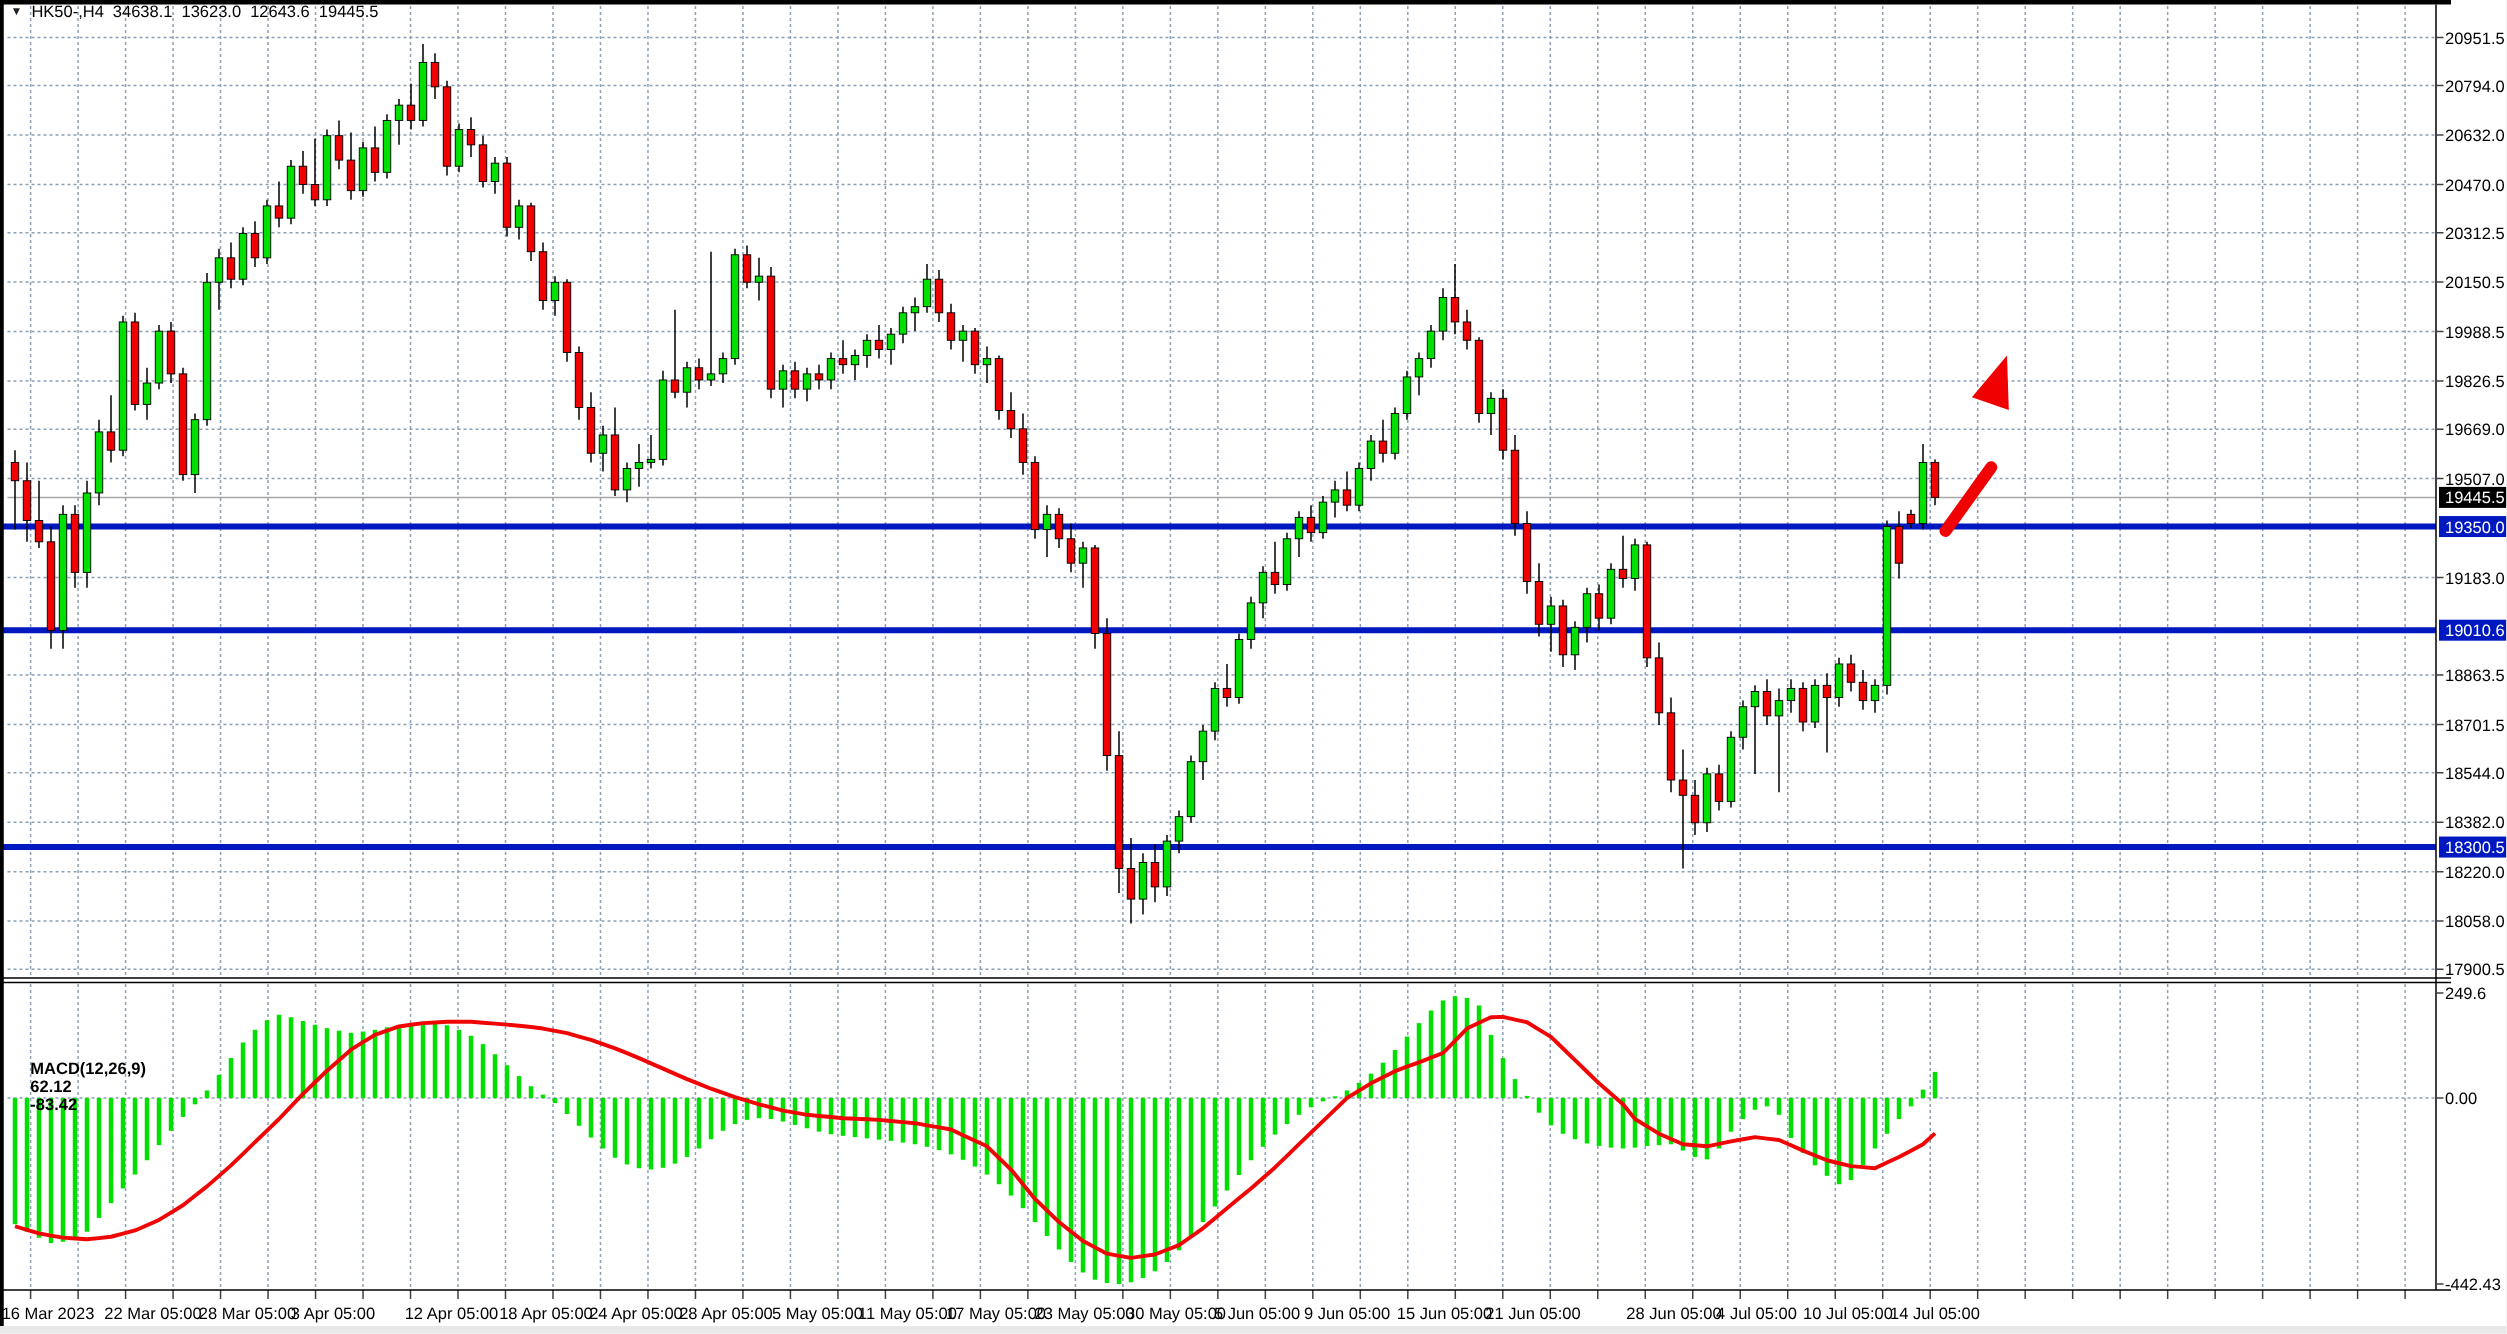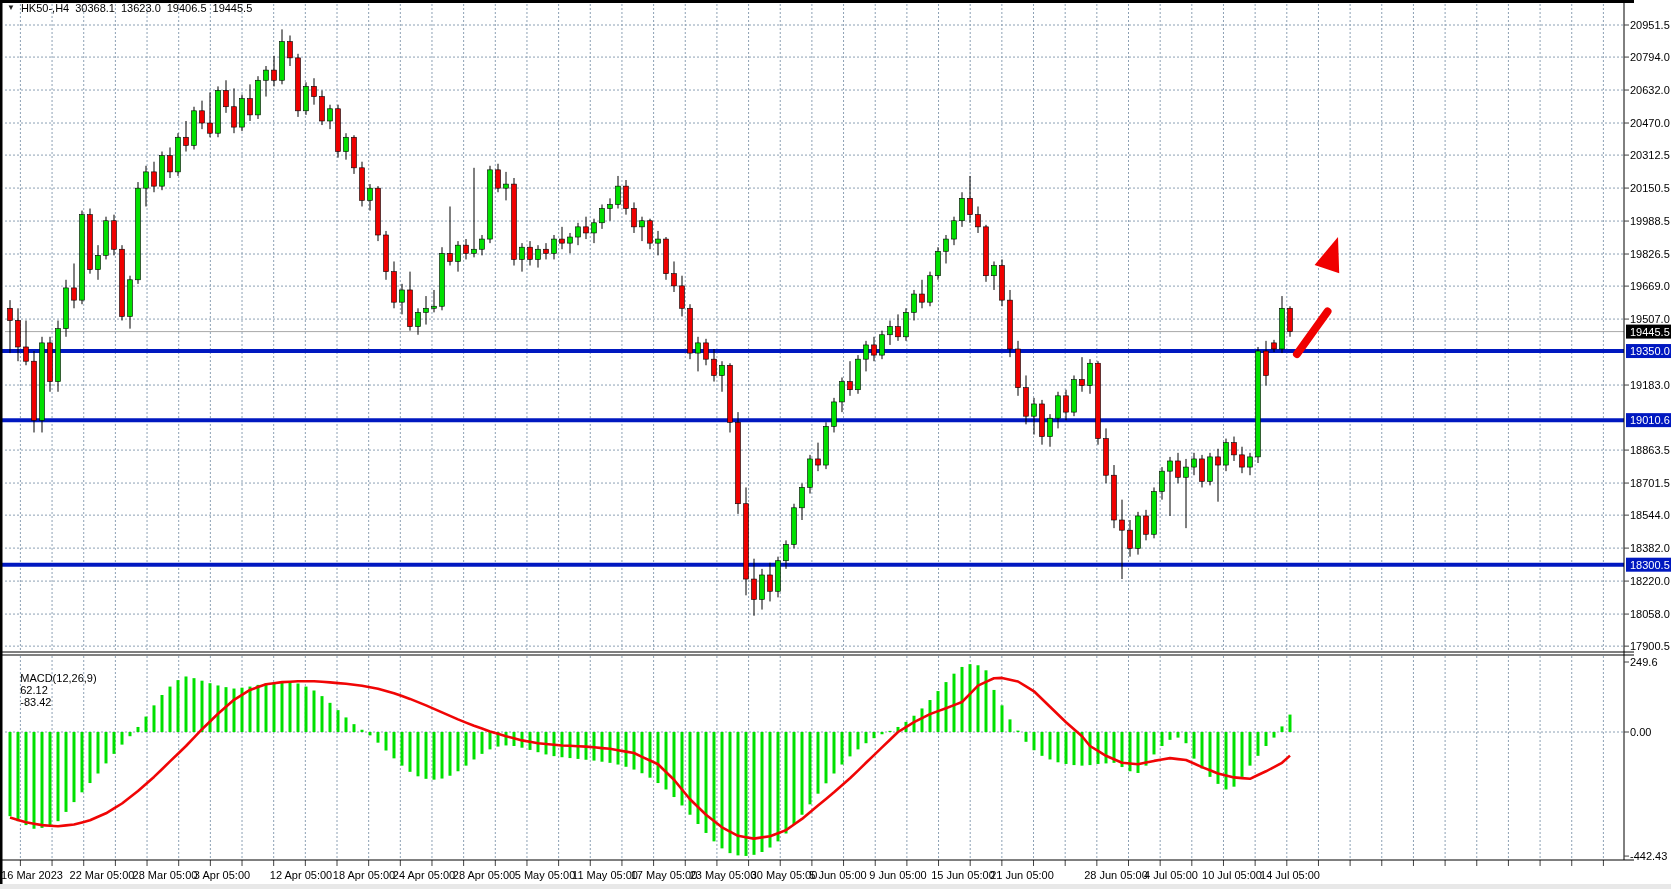--- a/index.html
+++ b/index.html
@@ -2,21 +2,21 @@
 <html><head>
 <meta charset="utf-8">
 <style>
   html,body{margin:0;padding:0;background:#e8e8e8;}
   #stage{position:relative;width:1671px;height:889px;background:#ffffff;overflow:hidden;
          font-family:"Liberation Sans",sans-serif;}
   #chart-svg{position:absolute;left:0;top:0;}
   .overlay{position:absolute;color:#000;font-size:11px;white-space:pre;}
   #titlebar{left:7px;top:2px;display:flex;align-items:center;gap:6px;}
   #titlebar .tri{font-size:8px;color:#222;line-height:10px;cursor:pointer;}
-  #macd-label{left:8px;top:660px;}
+  #macd-label{left:8px;top:695px;font-weight:bold;}
   #bottom-strip{position:absolute;left:0;top:884px;width:1671px;height:5px;background:#e8e8e8;}
 </style>
 </head>
 <body>
 
 <div id="stage">
   <svg id="chart-svg" width="1671" height="889" xmlns="http://www.w3.org/2000/svg">
       <g>
         <line x1="20.4" y1="4" x2="20.4" y2="651" stroke="#8ca0b4" stroke-dasharray="2,2"></line>
         <line x1="20.4" y1="656" x2="20.4" y2="859" stroke="#8ca0b4" stroke-dasharray="2,2"></line>
@@ -770,23 +770,23 @@
         <text x="1116" y="879" fill="#000000">28 Jun 05:00</text>
         <text x="1171" y="879" fill="#000000">4 Jul 05:00</text>
         <text x="1232" y="879" fill="#000000">10 Jul 05:00</text>
         <text x="1290" y="879" fill="#000000">14 Jul 05:00</text>
       </g>
     </svg>
 
   <div id="titlebar" class="overlay">
     <span class="tri">▼</span>
     <span>HK50-,H4</span>
-    <span>30368.1</span>
+    <span>34638.1</span>
     <span>13623.0</span>
-    <span>19406.5</span>
+    <span>12643.6</span>
     <span>19445.5</span>
   </div>
 
   <div id="macd-label" class="overlay">
     <span>MACD(12,26,9)</span>
     <span>62.12</span>
     <span>-83.42</span>
   </div>
 
   <div id="bottom-strip"></div>

